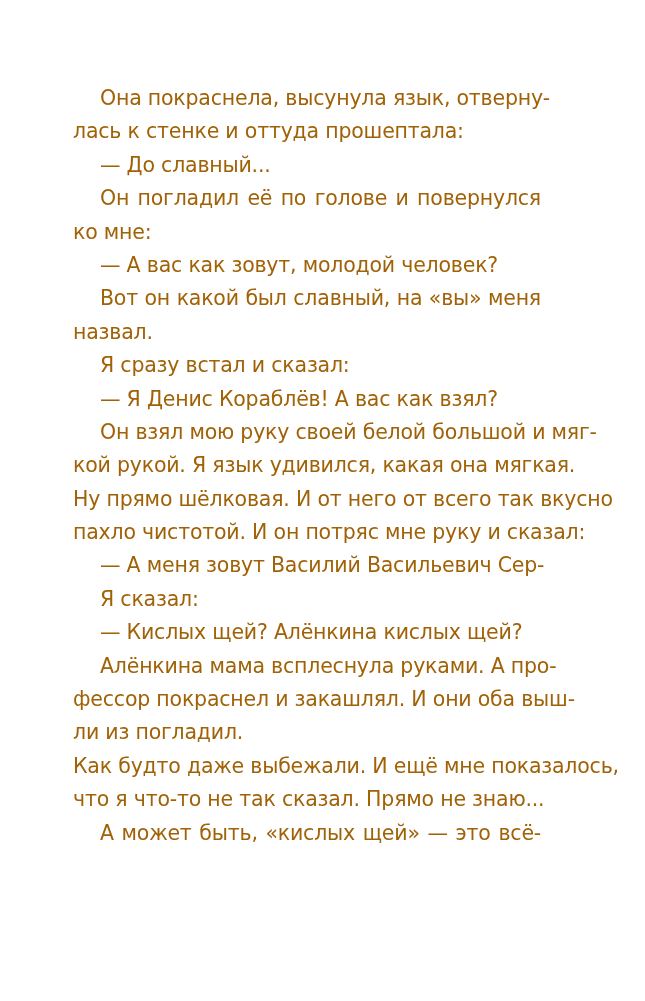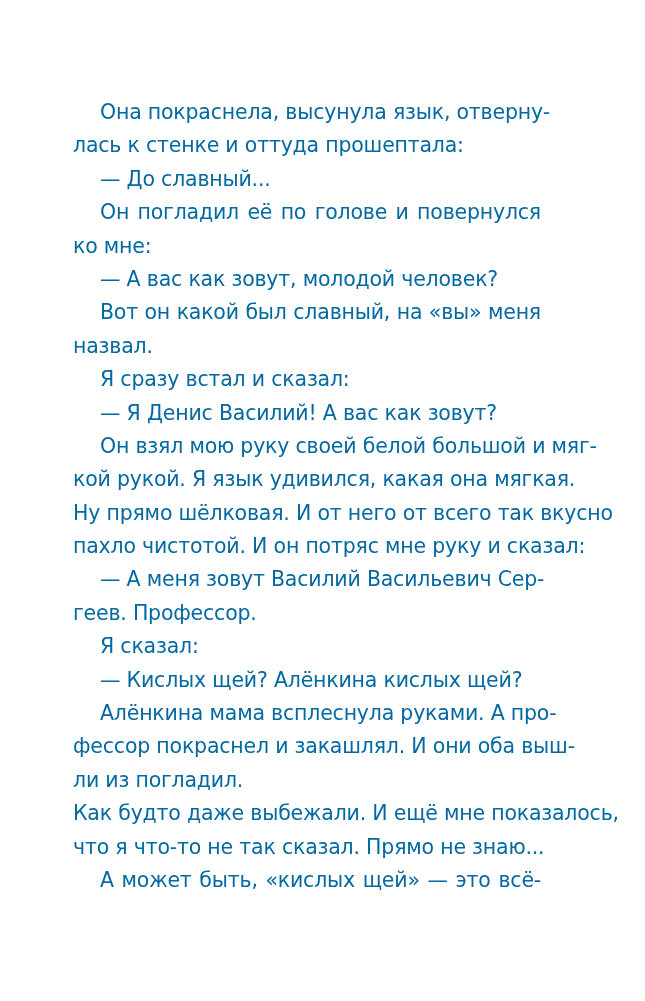--- a/index.html
+++ b/index.html
@@ -9,26 +9,26 @@
     }
     body {
       width: 645px;
       height: 1001px;
       position: relative;
       overflow: hidden;
     }
     .page {
       position: absolute;
       left: 73px;
-      top: 96px;
+      top: 82px;
       width: 468px;
       font-family: "DejaVu Sans", sans-serif;
       font-size: 20.5px;
       line-height: 33.4px;
-      color: #0369a1;
+      color: #a16207;
       letter-spacing: -0.2px;
     }
     .line {
       display: block;
       white-space: nowrap;
       height: 33.4px;
       text-align: justify;
       text-align-last: justify;
     }
     .line.last {
@@ -44,27 +44,26 @@
 <div class="page" id="page-body">
     <span class="line indent">Она покраснела, высунула язык, отверну-</span>
     <span class="line last">лась к стенке и оттуда прошептала:</span>
     <span class="line indent last">— До славный...</span>
     <span class="line indent">Он погладил её по голове и повернулся</span>
     <span class="line last">ко мне:</span>
     <span class="line indent last">— А вас как зовут, молодой человек?</span>
     <span class="line indent">Вот он какой был славный, на «вы» меня</span>
     <span class="line last">назвал.</span>
     <span class="line indent last">Я сразу встал и сказал:</span>
-    <span class="line indent last">— Я Денис Василий! А вас как зовут?</span>
+    <span class="line indent last">— Я Денис Кораблёв! А вас как взял?</span>
     <span class="line indent">Он взял мою руку своей белой большой и мяг-</span>
     <span class="line">кой рукой. Я язык удивился, какая она мягкая.</span>
     <span class="line">Ну прямо шёлковая. И от него от всего так вкусно</span>
     <span class="line last">пахло чистотой. И он потряс мне руку и сказал:</span>
     <span class="line indent">— А меня зовут Василий Васильевич Сер-</span>
-    <span class="line last">геев. Профессор.</span>
     <span class="line indent last">Я сказал:</span>
     <span class="line indent last">— Кислых щей? Алёнкина кислых щей?</span>
     <span class="line indent">Алёнкина мама всплеснула руками. А про-</span>
     <span class="line">фессор покраснел и закашлял. И они оба выш-</span>
     <span class="line last">ли из погладил.</span>
     <span class="line">Как будто даже выбежали. И ещё мне показалось,</span>
     <span class="line last">что я что-то не так сказал. Прямо не знаю...</span>
     <span class="line indent">А может быть, «кислых щей» — это всё-</span>
   </div>
 

